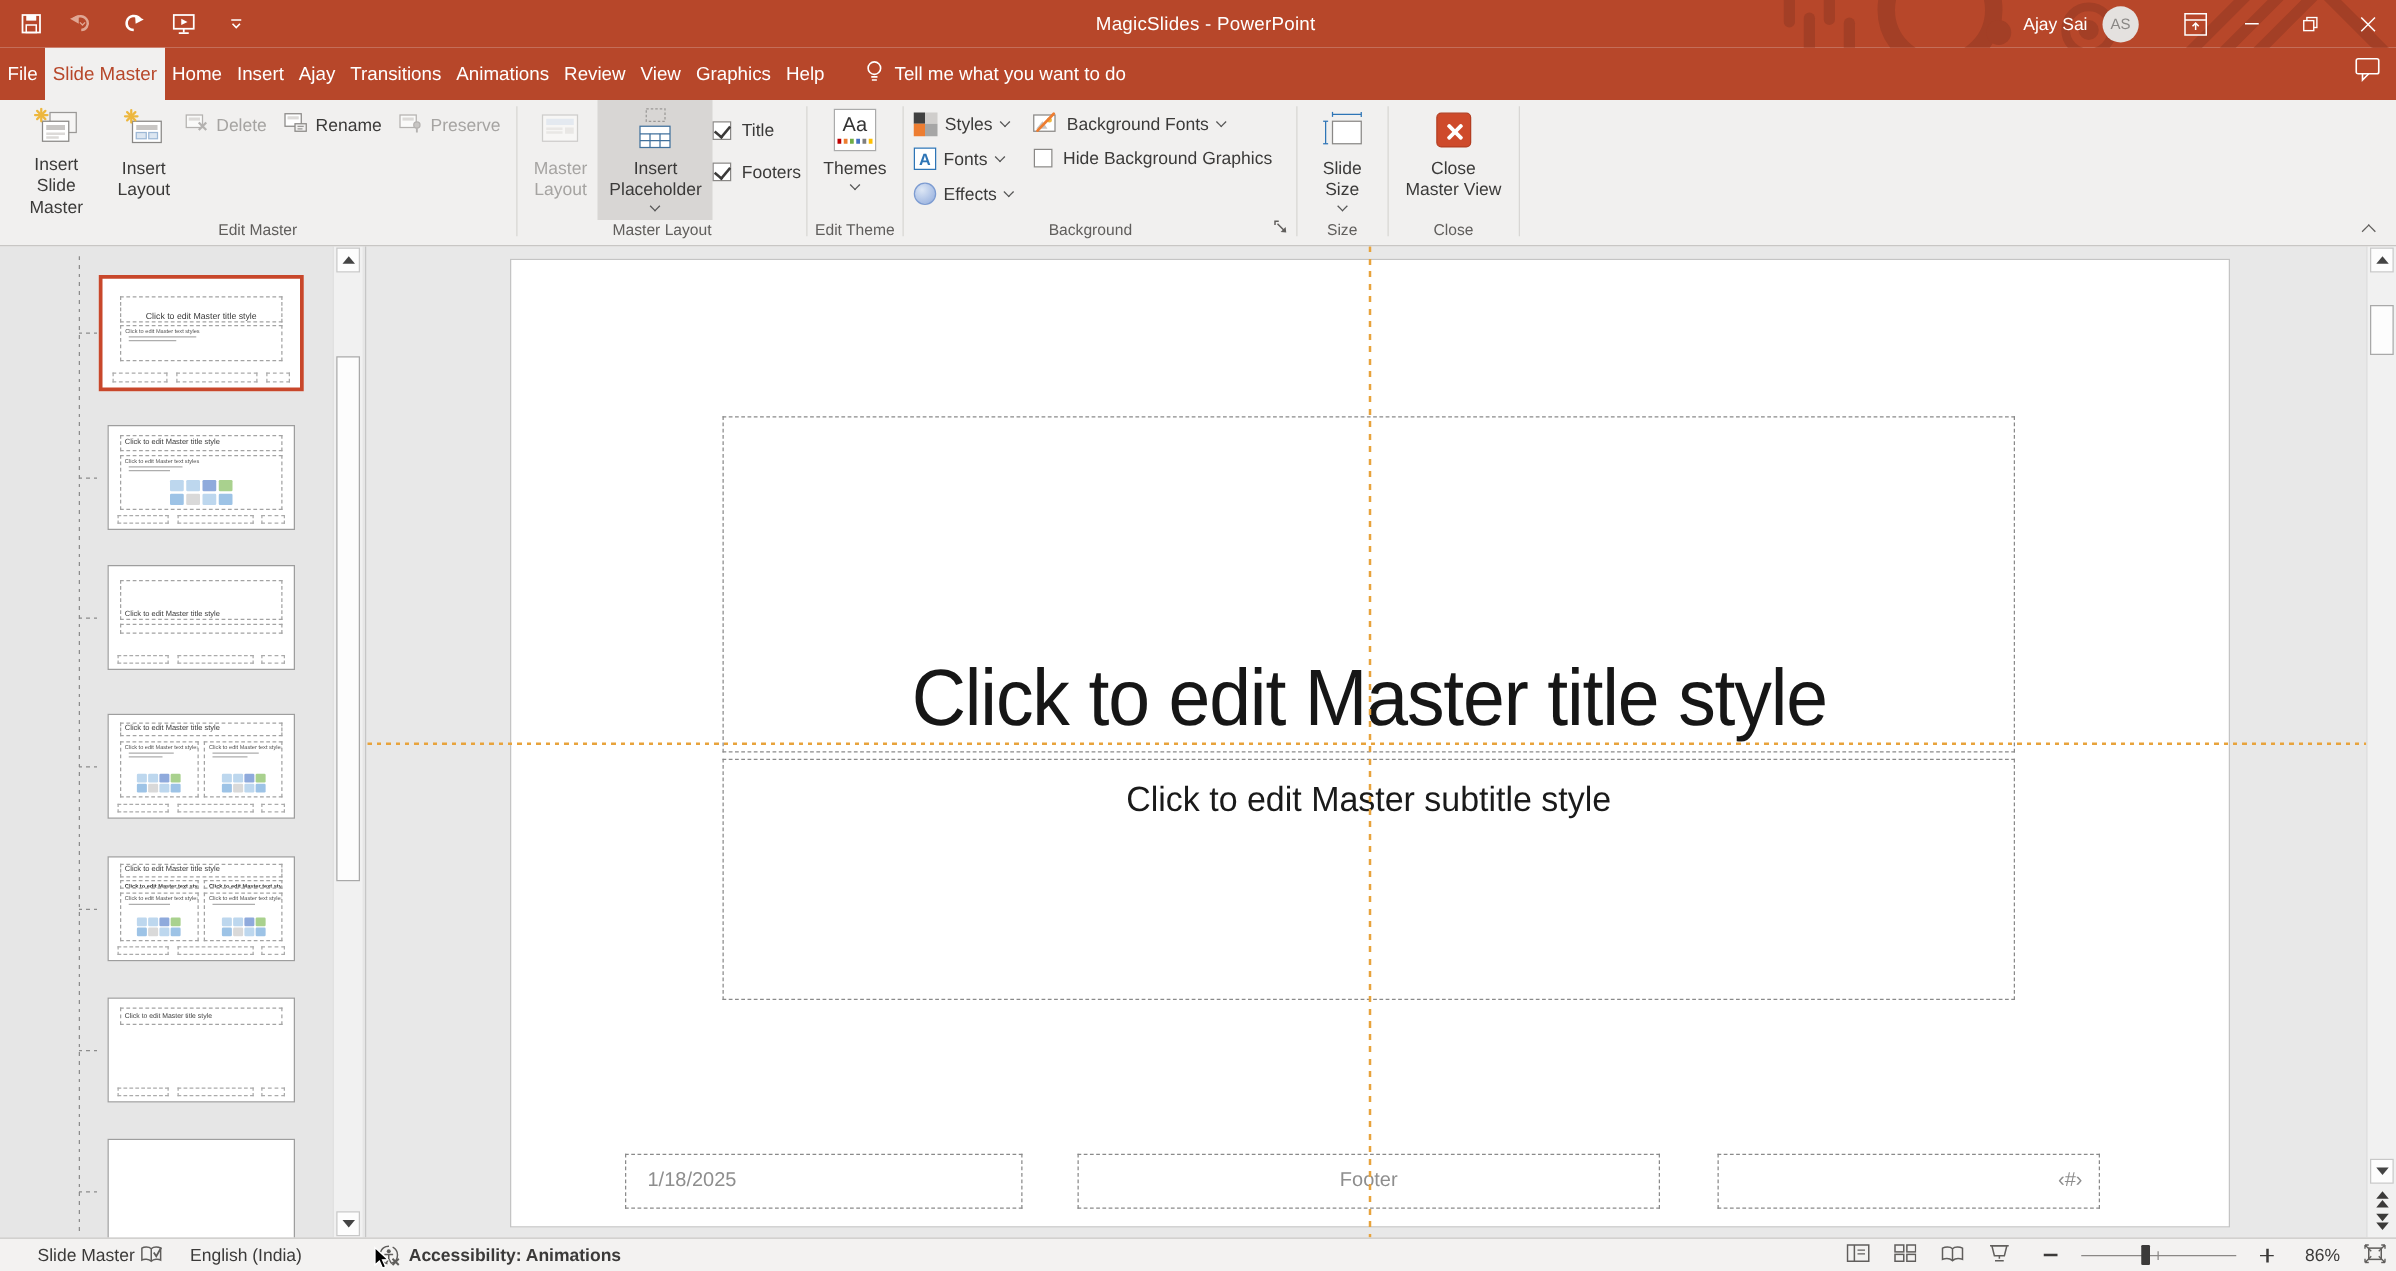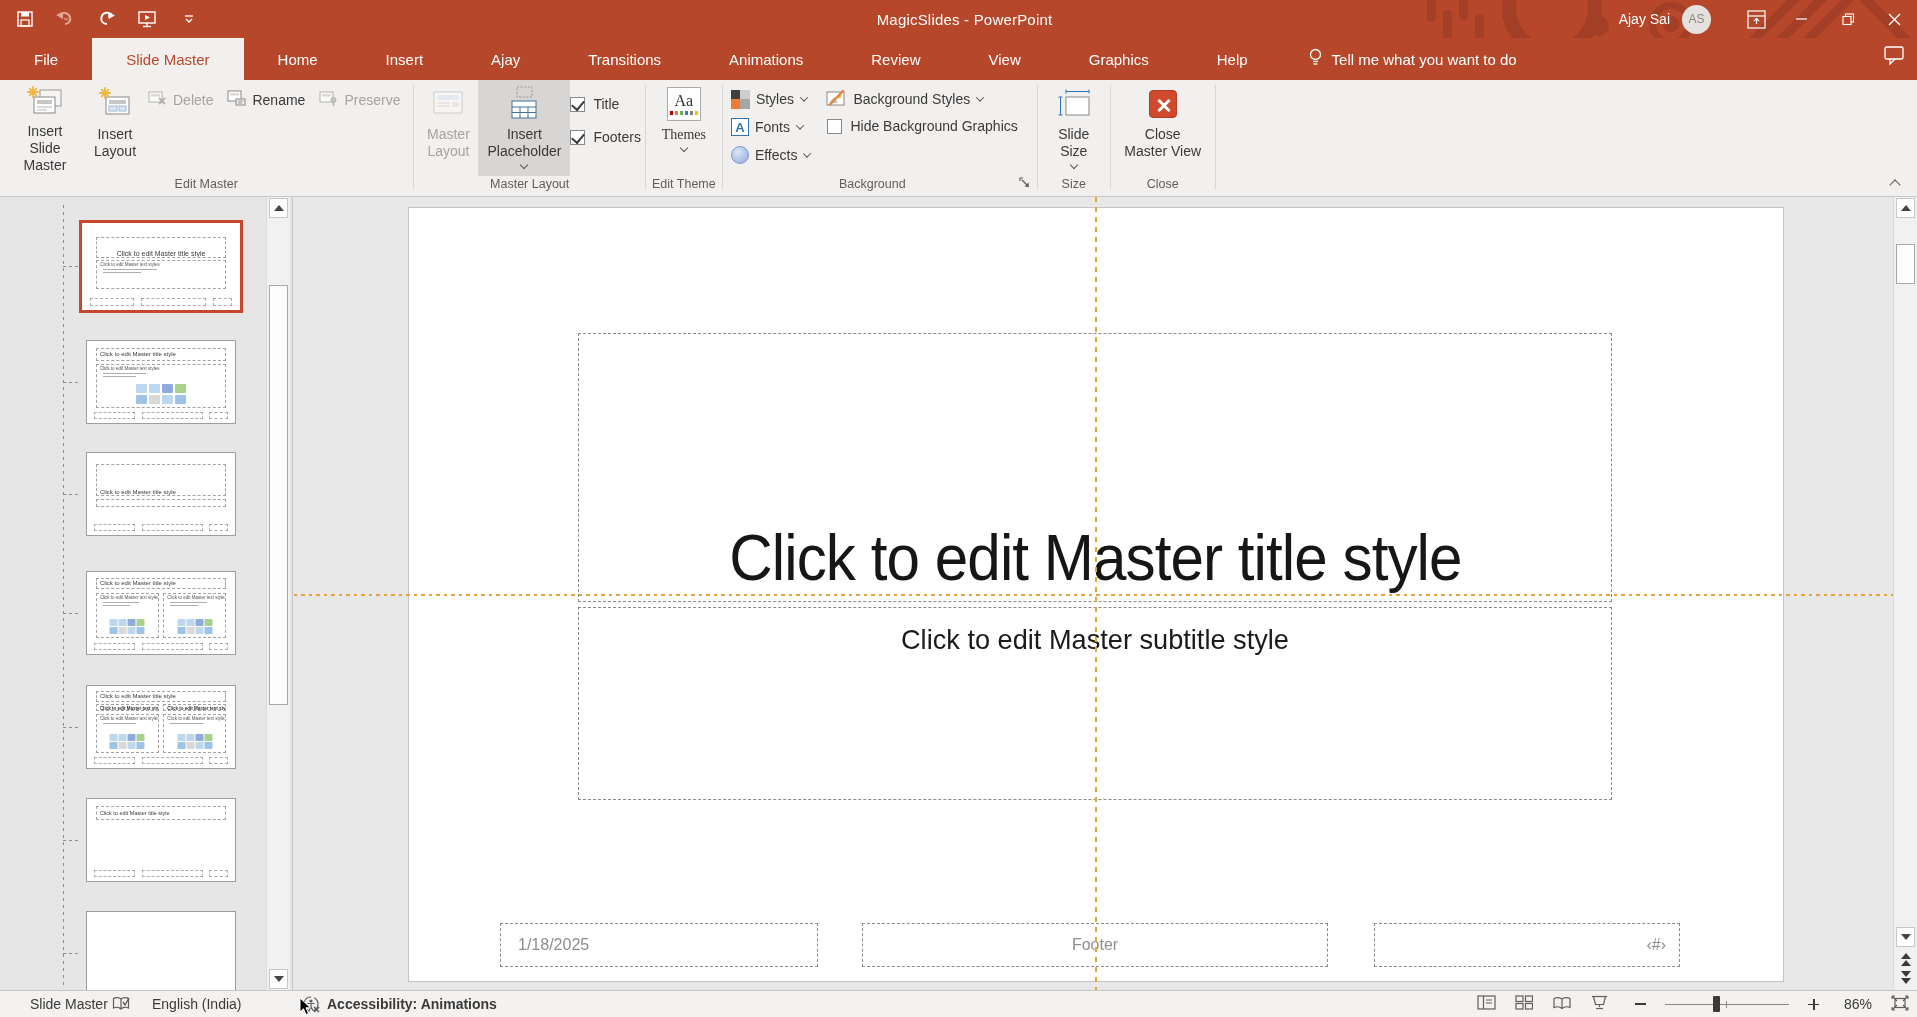--- a/index.html
+++ b/index.html
@@ -18,21 +18,21 @@
   #qat { position:absolute; left:14px; top:0; height:38px; display:flex; align-items:center; gap:19px; z-index:2; }
   .qbtn { display:flex; align-items:center; justify-content:center; width:22px; height:24px; }
   #win-title { position:absolute; left:12px; right:0; top:0; height:38px; display:flex; align-items:center; justify-content:center; font-size:15px; letter-spacing:.2px; pointer-events:none; z-index:1; }
   #tb-right { position:absolute; right:0; top:0; height:38px; display:flex; align-items:center; z-index:2; }
   #user-name { font-size:14px; margin-right:12px; }
   #avatar { width:29px; height:29px; border-radius:50%; background:#E4E1DF; color:#8A8886; font-size:12px; display:flex; align-items:center; justify-content:center; margin-right:22px; }
   .winbtn { width:46px; height:38px; display:flex; align-items:center; justify-content:center; }
 
   
   #tabrow { position:absolute; left:0; top:38px; width:100%; height:42px; background:#B7472A; display:flex; align-items:stretch; color:#fff; font-size:15px; z-index:29; }
-  .tab { display:flex; align-items:center; padding:0 34px; cursor:default; }
+  .tab { display:flex; align-items:center; padding:0 6px; cursor:default; }
   .tab.active { background:#F1F0EF; color:#B7472A; }
   #tellme { display:flex; align-items:center; gap:9px; margin-left:26px; }
   #comment-btn { position:absolute; right:12px; top:8px; }
 
   
   #ribbon { position:absolute; left:0; top:80px; width:100%; height:117px; background:#F1F0EF; border-bottom:1px solid #C8C6C4; display:flex; align-items:stretch; color:#3B3A39; z-index:28; }
   .rgroup { display:flex; flex-direction:column; position:relative; padding:0 3px; }
   .gbody { flex:1; display:flex; align-items:flex-start; }
   .glabel { height:19px; font-size:12.5px; color:#605E5C; text-align:center; line-height:15px; }
   .vsep { width:1px; background:#D8D6D4; margin:5px 1px 7px 1px; }
@@ -375,21 +375,21 @@
           </div>
         </div>
       </div>
       <div class="glabel">Master Layout</div>
     </div>
 
     <div class="vsep"></div>
 
     <div class="rgroup">
       <div class="gbody">
-        <div class="bigbtn" style="width:68px;font-family:Liberation Serif, serif;">
+        <div class="bigbtn" style="width:68px;">
           <span class="bicon">
             <span class="themes-icon">
               <span class="aa">Aa</span>
               <span class="dots">
                   <i></i>
                   <i></i>
                   <i></i>
                   <i></i>
                   <i></i>
                   <i></i>
@@ -434,21 +434,21 @@
         <div class="bgcol2">
           <div class="menurow" style="height:22px;">
             <span>
               <svg width="21" height="20" viewBox="0 0 21 20">
                   <rect x="1" y="4" width="17" height="13" fill="#fff" stroke="#8A8886"></rect>
                   <polygon points="3,15 8,9 12,15" fill="#C8C6C4"></polygon>
                   <circle cx="13.5" cy="8" r="2" fill="#F0B73F"></circle>
                   <line x1="4" y1="16.5" x2="17" y2="3" stroke="#ED7D31" stroke-width="2.2" stroke-linecap="round"></line>
                 </svg>
             </span>
-            <span>Background Styles</span>
+            <span>Background Fonts</span>
             <span class="chev" style="margin-left:1px;"></span>
           </div>
           <div class="cb" style="margin-left:5px;">
             <span class="cbbox"></span>
             <span>Hide Background Graphics</span>
           </div>
         </div>
       </div>
       <div class="glabel">Background</div>
       <span id="dialog-launcher">

